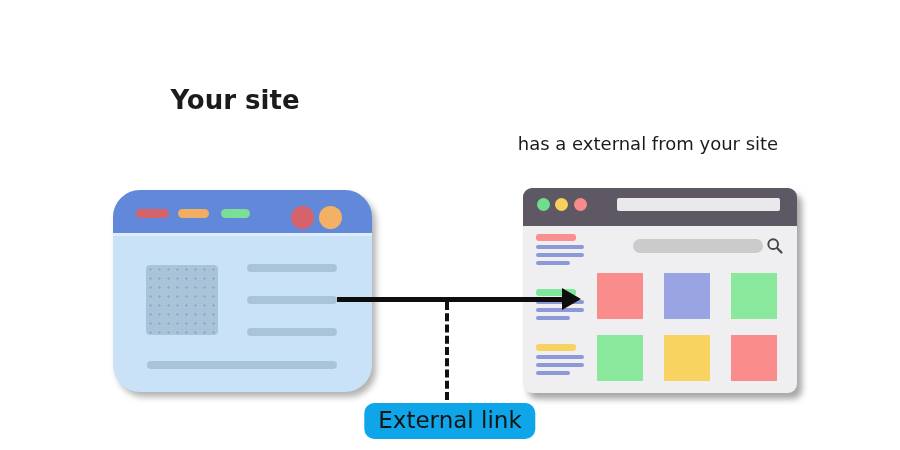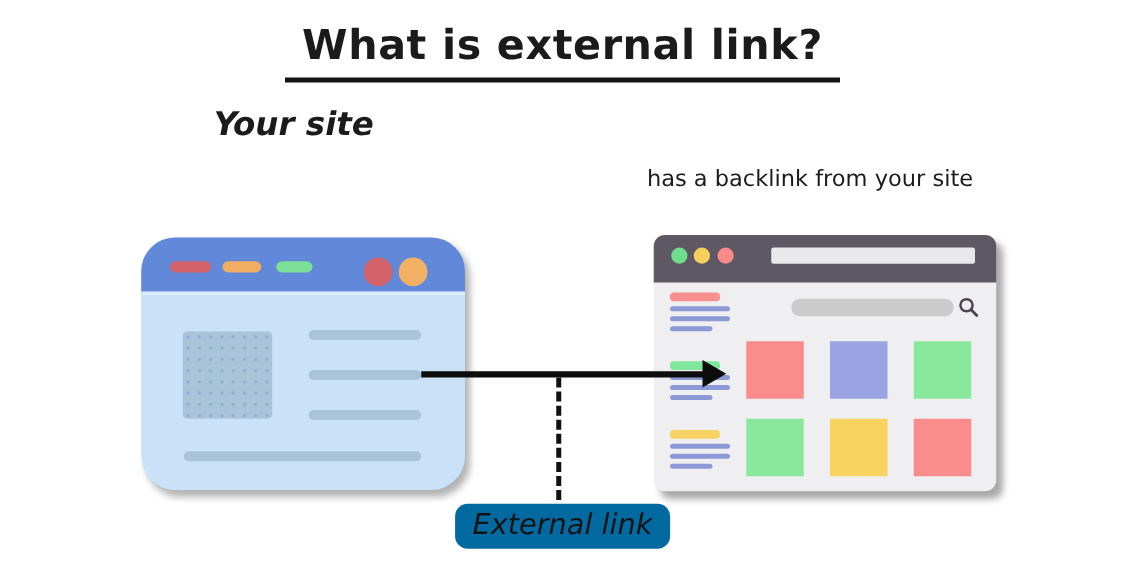--- a/index.html
+++ b/index.html
@@ -19,21 +19,21 @@
     display: inline-block;
     font-size: 33px; font-weight: 700;
     padding: 0 14px 7px 14px;
     border-bottom: 4px solid #111111;
     letter-spacing: 0.5px;
   }
   .col-head {
     position: absolute; top: 85px; width: 300px;
     text-align: center; font-size: 26px; font-weight: 700;
   }
-  .col-head.left  { left: 85px; font-style: italic; }
+  .col-head.left  { left: 85px; }
   .col-head.right { left: 498px; }
   .col-sub {
     position: absolute; top: 133px; width: 300px;
     text-align: center; font-size: 18px; font-weight: 400;
   }
   .col-sub.left  { left: 85px; }
   .col-sub.right { left: 498px; }
 
   
   .win-left {
@@ -126,26 +126,23 @@
     border-radius: 10px;
     font-size: 23px; font-weight: 400; color: #141414;
     white-space: nowrap;
   }
 </style>
 </head>
 <body>
 
 <div class="canvas">
 
-  <div class="title-wrap">
-    <span class="title">What is external link?</span>
-  </div>
 
   <div class="col-head left">Your site</div>
-  <div class="col-sub  right">has a backlink from your site</div>
+  <div class="col-sub  right">has a external from your site</div>
 
   <div class="win-left" style="background-color: rgb(201, 226, 248);">
     <div class="wl-header" style="background-color: rgb(98, 137, 217);">
       <span class="wl-pill p1" style="background-color: rgb(213, 99, 107);"></span>
       <span class="wl-pill p2" style="background-color: rgb(241, 173, 98);"></span>
       <span class="wl-pill p3" style="background-color: rgb(123, 223, 151);"></span>
       <span class="wl-circ c1" style="background-color: rgb(213, 99, 107);"></span>
       <span class="wl-circ c2" style="background-color: rgb(242, 177, 101);"></span>
     </div>
     <div class="wl-ph" style="background-color: rgb(169, 195, 217);"></div>
@@ -196,15 +193,15 @@
         <div class="tile" style="background-color: rgb(138, 232, 156);"></div>
         <div class="tile" style="background-color: rgb(138, 232, 156);"></div>
         <div class="tile" style="background-color: rgb(248, 211, 95);"></div>
         <div class="tile" style="background-color: rgb(250, 140, 140);"></div>
       </div>
   </div>
 
   <div class="arrow-line" style="background-color: rgb(13, 13, 13);"></div>
   <div class="arrow-head" style="border-left-color: rgb(13, 13, 13);"></div>
   <div class="dash-line"></div>
-  <div class="ext-label" style="background-color: #0369a1; font-style: italic;">External link</div>
+  <div class="ext-label" style="background-color: #0ea5e9;">External link</div>
 
 </div>
 
 </body></html>

